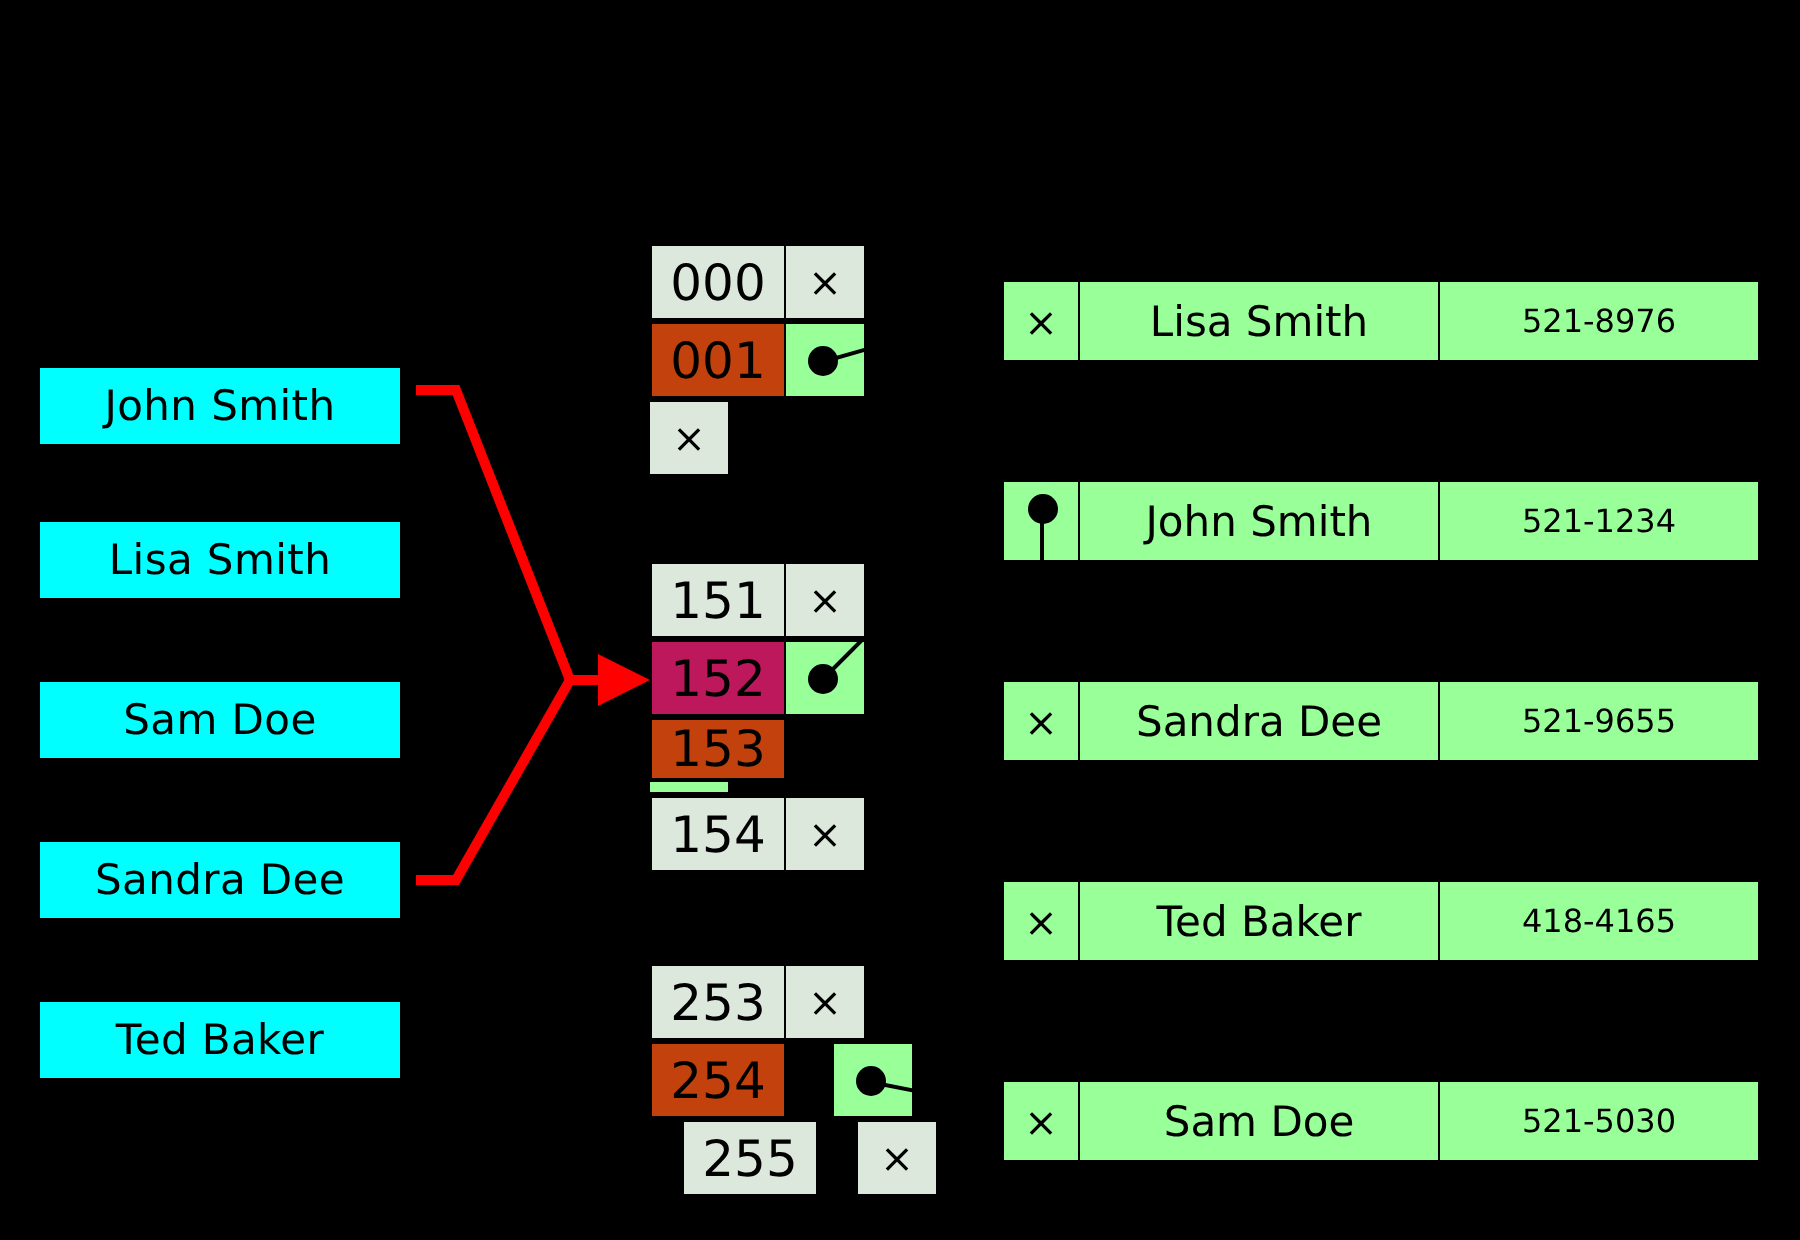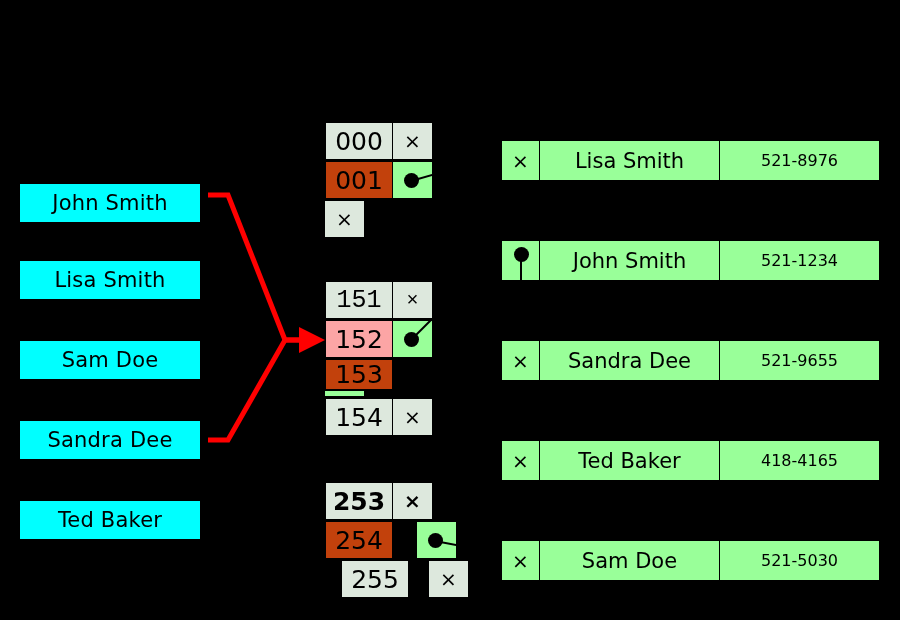--- a/index.html
+++ b/index.html
@@ -48,21 +48,21 @@
     height: 38px;
     background: #dde8dd;
     border: 1px solid #000000;
     box-sizing: border-box;
     display: flex;
     align-items: center;
     justify-content: center;
     font-size: 25px;
     color: #000000;
   }
-  .idx-cell.highlight-red { background: #fca5a5; }
+  .idx-cell.highlight-red { background: #be185d; }
   .idx-cell.highlight-purple { background: #c2410c; }
 
   .ptr-cell {
     width: 40px;
     height: 38px;
     background: #dde8dd;
     border: 1px solid #000000;
     border-left: 0;
     box-sizing: border-box;
     position: relative;
@@ -188,21 +188,21 @@
     <div class="ptr-cell filled">
       <span class="dot"></span>
       <span class="lead" style="left:18px; top:18px; width:34px; transform:rotate(-16deg);"></span>
     </div>
   </div>
 
   <div class="idx-row" style="left:325px; top:200px;">
     <div class="ptr-cell">×</div>
   </div>
 
-  <div class="idx-row" style="left:325px; top:281px;font-family:Liberation Mono, monospace;">
+  <div class="idx-row" style="left:325px; top:281px;">
     <div class="idx-cell">151</div>
     <div class="ptr-cell">×</div>
   </div>
 
   <div class="idx-row" style="left:325px; top:320px;">
     <div class="idx-cell highlight-red">152</div>
     <div class="ptr-cell filled">
       <span class="dot"></span>
       <span class="lead" style="left:18px; top:18px; width:30px; transform:rotate(-45deg);"></span>
     </div>
@@ -214,21 +214,21 @@
       <span class="dot"></span>
       <span class="lead" style="left:18px; top:18px; width:30px; transform:rotate(45deg);"></span>
     </div>
   </div>
 
   <div class="idx-row" style="left:325px; top:398px;">
     <div class="idx-cell">154</div>
     <div class="ptr-cell">×</div>
   </div>
 
-  <div class="idx-row" style="left:325px; top:482px;font-weight:bold;">
+  <div class="idx-row" style="left:325px; top:482px;">
     <div class="idx-cell">253</div>
     <div class="ptr-cell">×</div>
   </div>
 
   <div class="idx-row" style="left:325px; top:521px;gap:24px;">
     <div class="idx-cell highlight-purple">254</div>
     <div class="ptr-cell filled">
       <span class="dot"></span>
       <span class="lead" style="left:18px; top:18px; width:34px; transform:rotate(11deg);"></span>
     </div>

